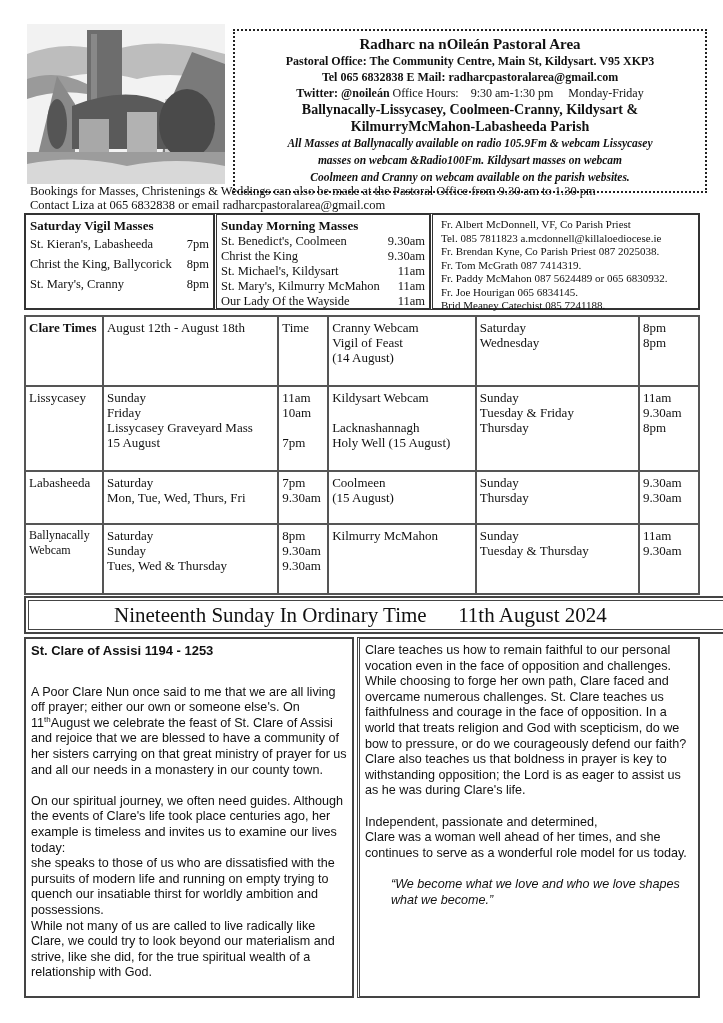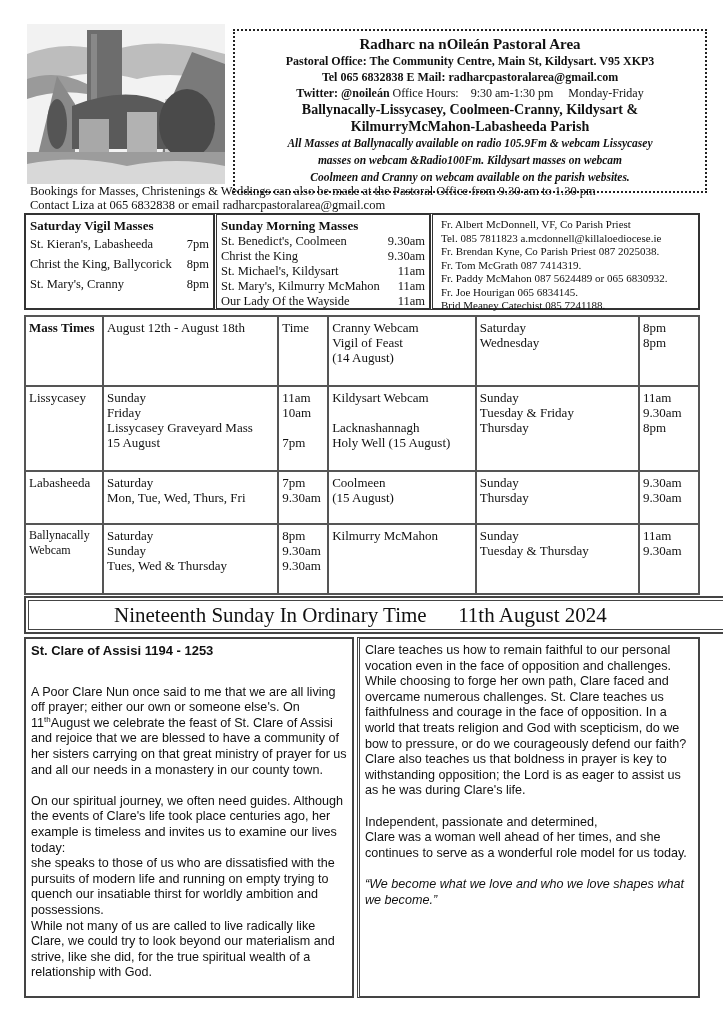--- a/index.html
+++ b/index.html
@@ -54,21 +54,21 @@
 
   
   .col {
     top: 637px; height: 361px; border: 2px solid #444; padding: 4px 5px;
     font-family: "Liberation Sans", sans-serif; font-size: 12.6px; line-height: 15.6px;
   }
   .col-left { left: 24px; width: 330px; }
   .col-right { left: 357px; width: 343px; border-left: 3px double #444; }
   .col p { margin-bottom: 15.6px; }
   .col .head { font-weight: bold; font-size: 13px; margin-bottom: 26px; }
-  .col .quote { font-style: italic; }
+  .col .quote { font-style: italic; margin-left: 26px; }
   .col .nomb { margin-bottom: 0; }
   sup { font-size: 8px; line-height: 0; }
 </style>
 </head>
 <body>
 
 <div class="abs header-img">
   <svg width="198" height="160" viewBox="0 0 198 160">
     <rect width="198" height="160" fill="#f2f2f2"></rect>
     <path d="M0 30 Q40 15 80 28 Q130 10 198 30 L198 60 Q150 45 110 55 Q60 40 0 65 Z" fill="#bdbdbd"></path>
@@ -164,21 +164,21 @@
   <colgroup>
     <col style="width:78px">
       <col style="width:176px">
       <col style="width:50px">
     <col style="width:148px">
       <col style="width:164px">
       <col style="width:60px">
   </colgroup>
   <tbody>
       <tr style="height:70px">
-    <td class="b">Mass Times</td>
+    <td class="b">Clare Times</td>
     <td>August 12th - August 18th</td>
     <td>Time</td>
     <td>
       <div>Cranny Webcam</div>
       <div>Vigil of Feast</div>
       <div>(14 August)</div>
     </td>
     <td>
       <div>Saturday</div>
       <div>Wednesday</div>

